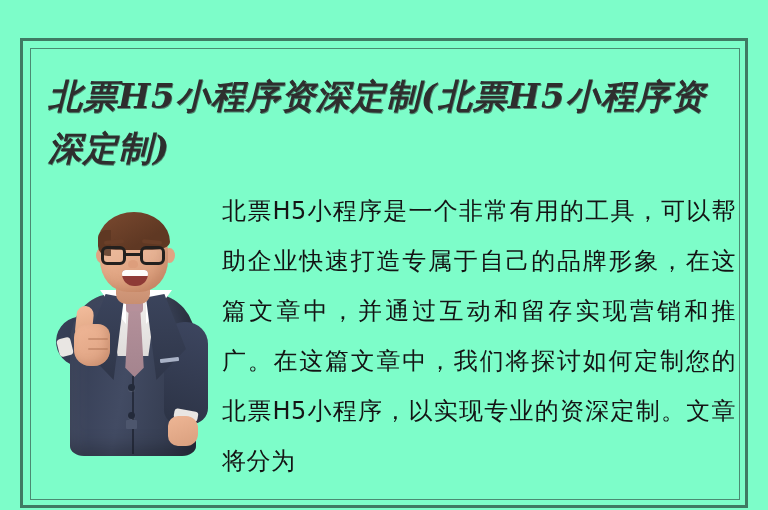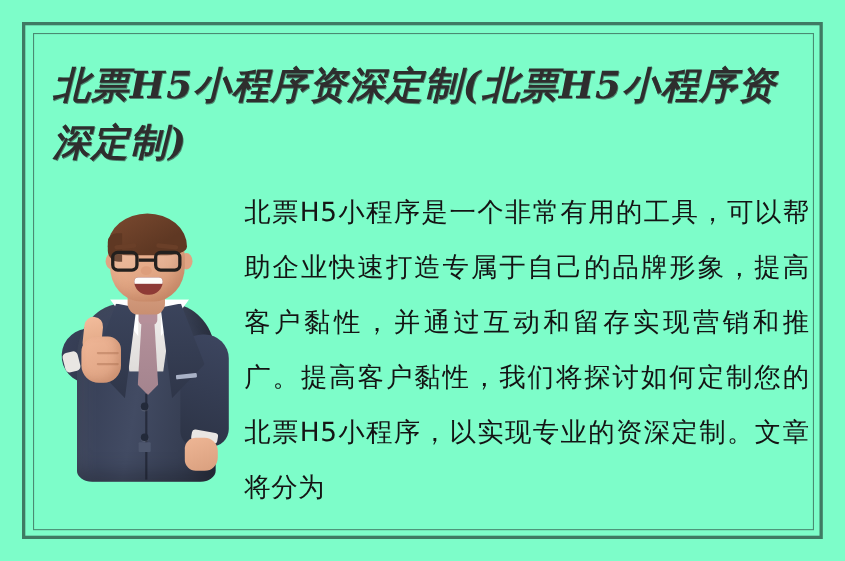--- a/index.html
+++ b/index.html
@@ -13,20 +13,21 @@
     background: #7dfdc9;
     font-family: "Liberation Sans", sans-serif;
   }
 
   .page {
     position: relative;
     width: 768px;
     height: 363px;
     background: #7dfdc9;
     box-sizing: border-box;
+    margin-top: 18px;
   }
 
   
   .frame-outer {
     position: absolute;
     left: 20px;
     top: 20px;
     width: 728px;
     height: 470px;
     border: 3px solid #3f7a63;
@@ -449,16 +450,16 @@
         <div class="cuff-l"></div>
         <div class="thumb"></div>
         <div class="fist"></div>
         <div class="knuckle1"></div>
         <div class="knuckle2"></div>
         <div class="cuff-r"></div>
         <div class="hand-r"></div>
       </div>
     </div>
 
-    <div class="body-text">北票H5小程序是一个非常有用的工具，可以帮助企业快速打造专属于自己的品牌形象，提高客户黏性，并通过互动和留存实现营销和推广。提高客户黏性，我们将探讨如何定制您的北票H5小程序，以实现专业的资深定制。文章将分为</div>
+    <div class="body-text">北票H5小程序是一个非常有用的工具，可以帮助企业快速打造专属于自己的品牌形象，在这篇文章中，并通过互动和留存实现营销和推广。在这篇文章中，我们将探讨如何定制您的北票H5小程序，以实现专业的资深定制。文章将分为</div>
 
   </div>
 </div>
 
 </body></html>

